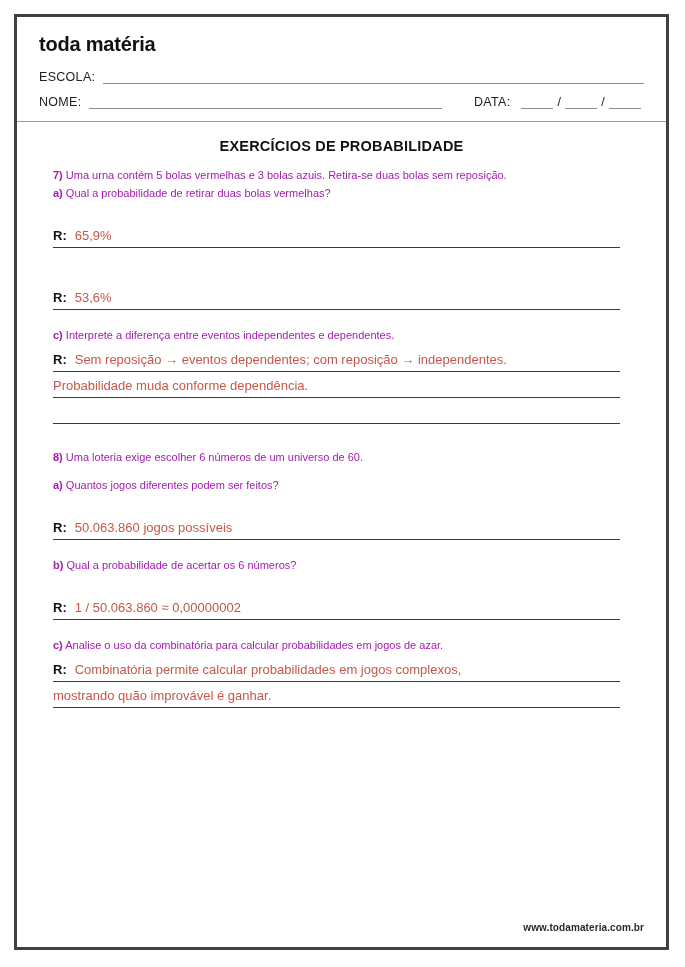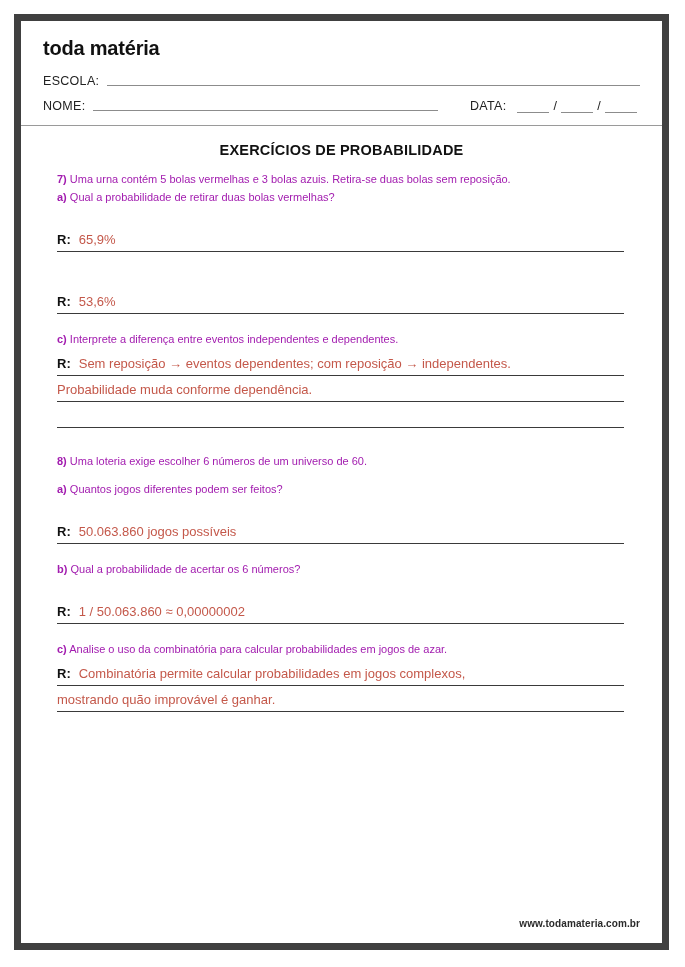--- a/index.html
+++ b/index.html
@@ -14,40 +14,40 @@
     color: #1a1a1a;
     position: relative;
     overflow: hidden;
   }
   .page {
     position: absolute;
     left: 14px;
     top: 14px;
     width: 655px;
     height: 936px;
-    border: 7px solid #404040;
+    border: 3px solid #404040;
     box-sizing: border-box;
     background: #fff;
   }
   
   .header {
     border-bottom: 1px solid #9a9a9a;
     padding: 16px 22px 12px 22px;
     box-sizing: border-box;
   }
   .logo {
     font-size: 20px;
     font-weight: bold;
     letter-spacing: -0.2px;
     color: #111;
     margin-bottom: 14px;
   }
   .field-row {
     display: flex;
-    align-items: flex-start;
+    align-items: flex-end;
     margin-top: 11px;
     font-size: 12.5px;
     letter-spacing: 0.3px;
     color: #222;
   }
   .field-label {
     white-space: nowrap;
     padding-right: 8px;
   }
   .field-rule {

